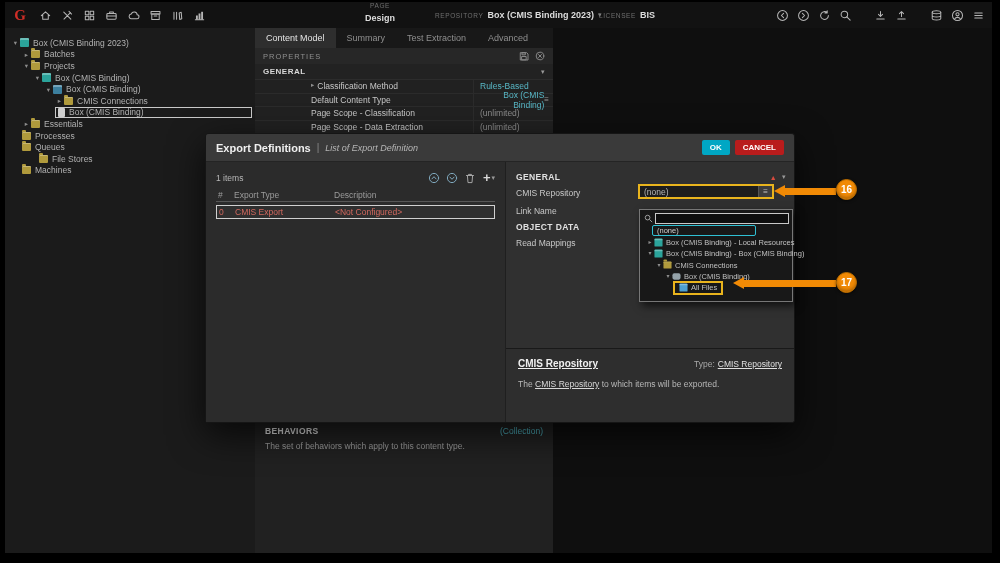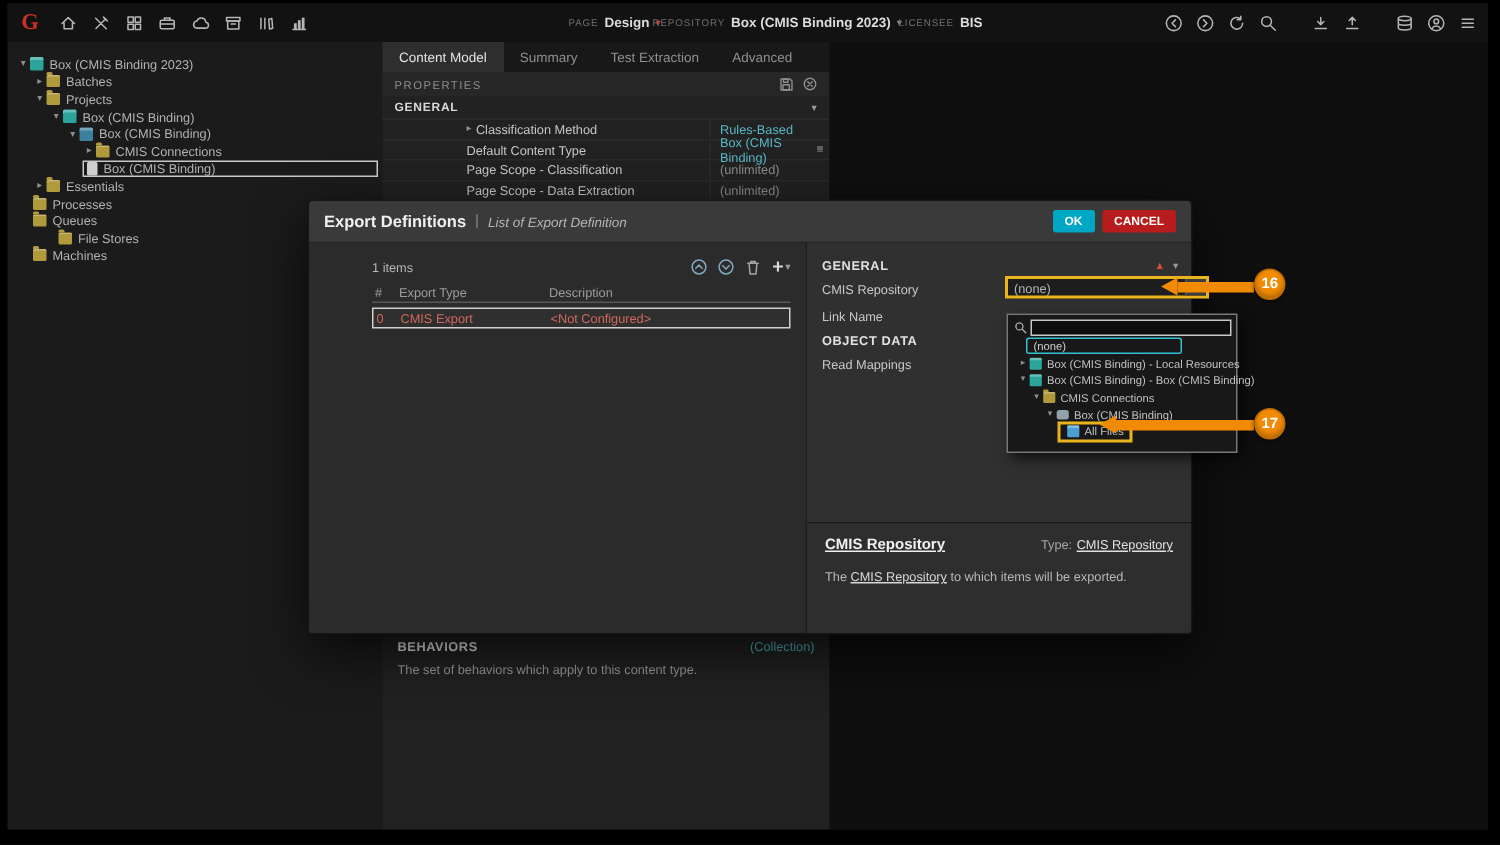--- a/index.html
+++ b/index.html
@@ -14,21 +14,21 @@
   .navicons,.righticons{position:absolute;top:0;height:26px;display:flex;align-items:center;}
   .navicons{left:34px;gap:9px;}
   .righticons{right:7px;gap:8px;}
   .tico{display:flex;align-items:center;}
   .tico svg{display:block;stroke:#b5b5b5;fill:none;stroke-width:1.1;stroke-linecap:round;stroke-linejoin:round;}
   .ctx{position:absolute;top:0;height:26px;display:flex;align-items:center;gap:4px;white-space:nowrap;}
   .ctx .lbl{color:#6f6f6f;font-size:6.5px;letter-spacing:.6px;}
   .ctx .val{color:#dcdcdc;font-size:9px;font-weight:bold;}
   .ctx .caret{color:#8a8a8a;font-size:7px;}
   .ctx .caret.red{color:#cf2e27;}
-  .page-ctx{left:374px;}.repo-ctx{left:430px;}.lic-ctx{left:594px;}
+  .page-ctx{left:360px;flex-direction:column;}.repo-ctx{left:430px;}.lic-ctx{left:594px;}
   .gapL{margin-left:14px;}
 
   
   .sidebar{position:absolute;left:0;top:26px;width:250px;bottom:0;background:#1b1b1b;padding-top:9px;}
   .trow{display:flex;align-items:center;height:11.6px;font-size:8.5px;color:#b2b2b2;white-space:nowrap;cursor:default;}
   .arw{flex:0 0 9px;font-size:6.5px;color:#8d8d8d;text-align:center;line-height:11px;}
   .ic{flex:0 0 auto;width:9px;height:8px;margin-right:4px;border-radius:1px;position:relative;}
   .ic.folder{background:#b09a3c;box-shadow:inset 0 1px 0 rgba(255,255,255,.28);}
   .ic.folder::before{content:"";position:absolute;top:-2px;left:0;width:4px;height:2px;background:#b09a3c;border-radius:1px 1px 0 0;}
   .ic.cube-teal{background:#2ba49b;height:9px;box-shadow:inset 0 2px 0 rgba(255,255,255,.3);}
@@ -46,21 +46,21 @@
   .propsbar{display:flex;align-items:center;height:16px;background:#272727;padding:0 8px;
     color:#8f8f8f;font-size:7.5px;letter-spacing:1px;}
   .propsbar .sp{margin-left:auto;display:flex;gap:6px;}
   .propsbar svg{stroke:#8f8f8f;fill:none;stroke-width:1.1;display:block;}
   .sechead{display:flex;align-items:center;height:16px;background:#222;padding:0 8px;
     color:#d9d9d9;font-size:8px;font-weight:bold;letter-spacing:.5px;border-bottom:1px solid #2c2c2c;}
   .sechead .caret{margin-left:auto;color:#9a9a9a;font-weight:normal;font-size:7px;}
   .prow{display:flex;align-items:center;height:13.5px;border-bottom:1px solid #2b2b2b;font-size:8.5px;padding-left:8px;}
   .plabel{width:162px;color:#c6c6c6;display:flex;align-items:flex-start;gap:3px;margin-left:48px;}
   .pexp{color:#8d8d8d;font-size:6.5px;}
-  .pvalue{flex:1;padding-left:6px;border-left:1px solid #2b2b2b;height:100%;display:flex;align-items:center;}
+  .pvalue{flex:1;padding-left:6px;border-left:1px solid #2b2b2b;height:100%;display:flex;align-items:center;text-align:right;}
   .pvalue.link{color:#58b7c6;}
   .pvalue.muted{color:#8a8a8a;}
   .pbtn{margin-left:auto;margin-right:4px;color:#9a9a9a;font-size:8px;}
   .helpstrip{position:absolute;left:0;right:0;top:396px;}
   .hsrow{display:flex;align-items:center;height:13px;padding:0 10px;}
   .hstitle{font-size:8.5px;font-weight:bold;color:#e6e6e6;letter-spacing:.4px;}
   .hsval{margin-left:auto;color:#4fb6c4;font-size:8.5px;}
   .hsdesc{padding:4px 10px 0;font-size:8.5px;color:#9a9a9a;}
 
   .rightvoid{position:absolute;left:548px;top:26px;right:0;bottom:0;background:#0f0f0f;}
@@ -69,21 +69,21 @@
   .modal{position:absolute;left:200px;top:131px;width:590px;height:290px;background:#2b2b2b;
     border:1px solid #151515;border-radius:3px;box-shadow:0 12px 35px rgba(0,0,0,.7);z-index:10;}
   .mhead{display:flex;align-items:center;height:28px;background:#3a3a3a;padding:0 10px;
     border-bottom:1px solid #242424;border-radius:3px 3px 0 0;}
   .mtitle{font-size:11px;font-weight:bold;color:#f0f0f0;}
   .mdiv{color:#888;margin:0 6px;font-size:10px;}
   .msub{font-size:9px;font-style:italic;color:#b5b5b5;}
   .btn{margin-left:5px;font-size:8px;font-weight:bold;color:#fff;border-radius:2px;padding:3px 8px;cursor:default;}
   .btn.ok{background:#00a7c4;margin-left:auto;}
   .btn.cancel{background:#b91c1c;}
-  .mbody{position:absolute;left:0;right:0;top:28px;bottom:0;display:flex;margin-left:32px;}
+  .mbody{position:absolute;left:0;right:0;top:28px;bottom:0;display:flex;}
   .paneL{width:300px;background:#2b2b2b;border-right:1px solid #1f1f1f;padding:7px 10px;position:relative;}
   .ltbar{display:flex;align-items:center;height:17px;}
   .count{font-size:8.5px;color:#b8b8b8;}
   .tbtn{margin-left:6px;display:flex;align-items:center;}
   .tbtn svg{display:block;fill:none;stroke-linecap:round;stroke-linejoin:round;}
   .plus{margin-left:7px;color:#d8d8d8;font-size:13px;font-weight:bold;line-height:12px;}
   .pluscaret{margin-left:1px;color:#9a9a9a;font-size:7px;}
   .ghead{display:flex;align-items:center;height:14px;margin-top:2px;border-bottom:1px solid #575757;
     color:#9c9c9c;font-size:8.5px;}
   .cnum{flex:0 0 18px;padding-left:2px;}

